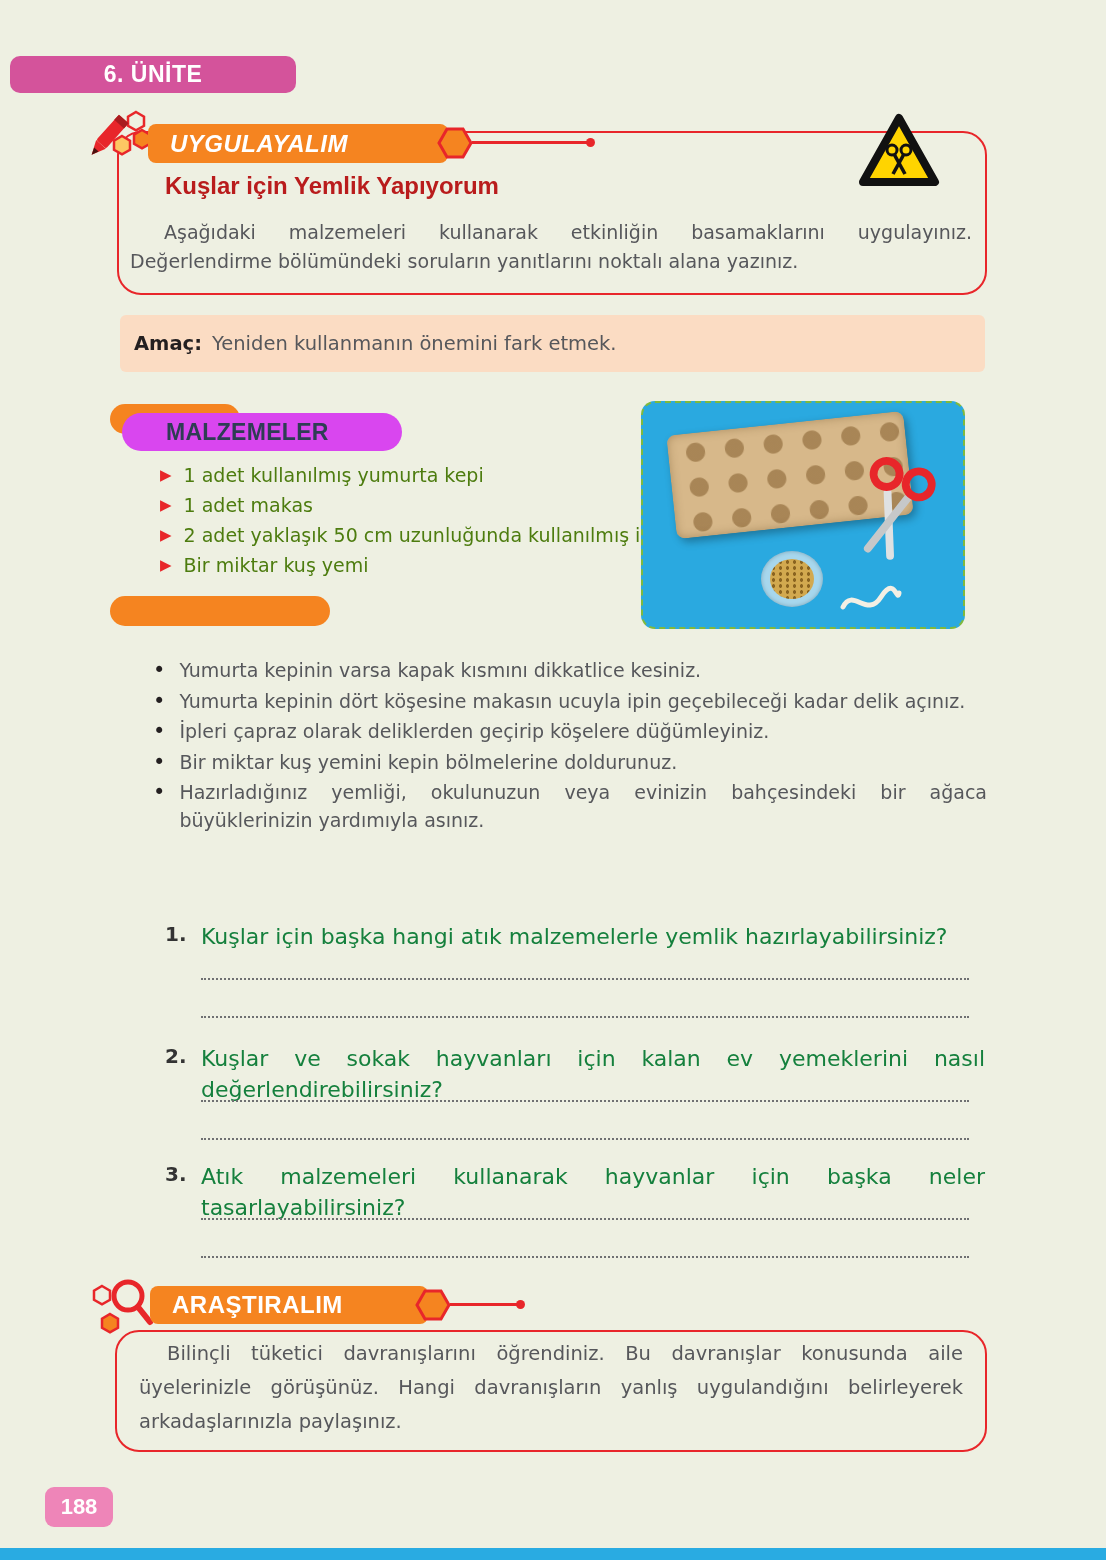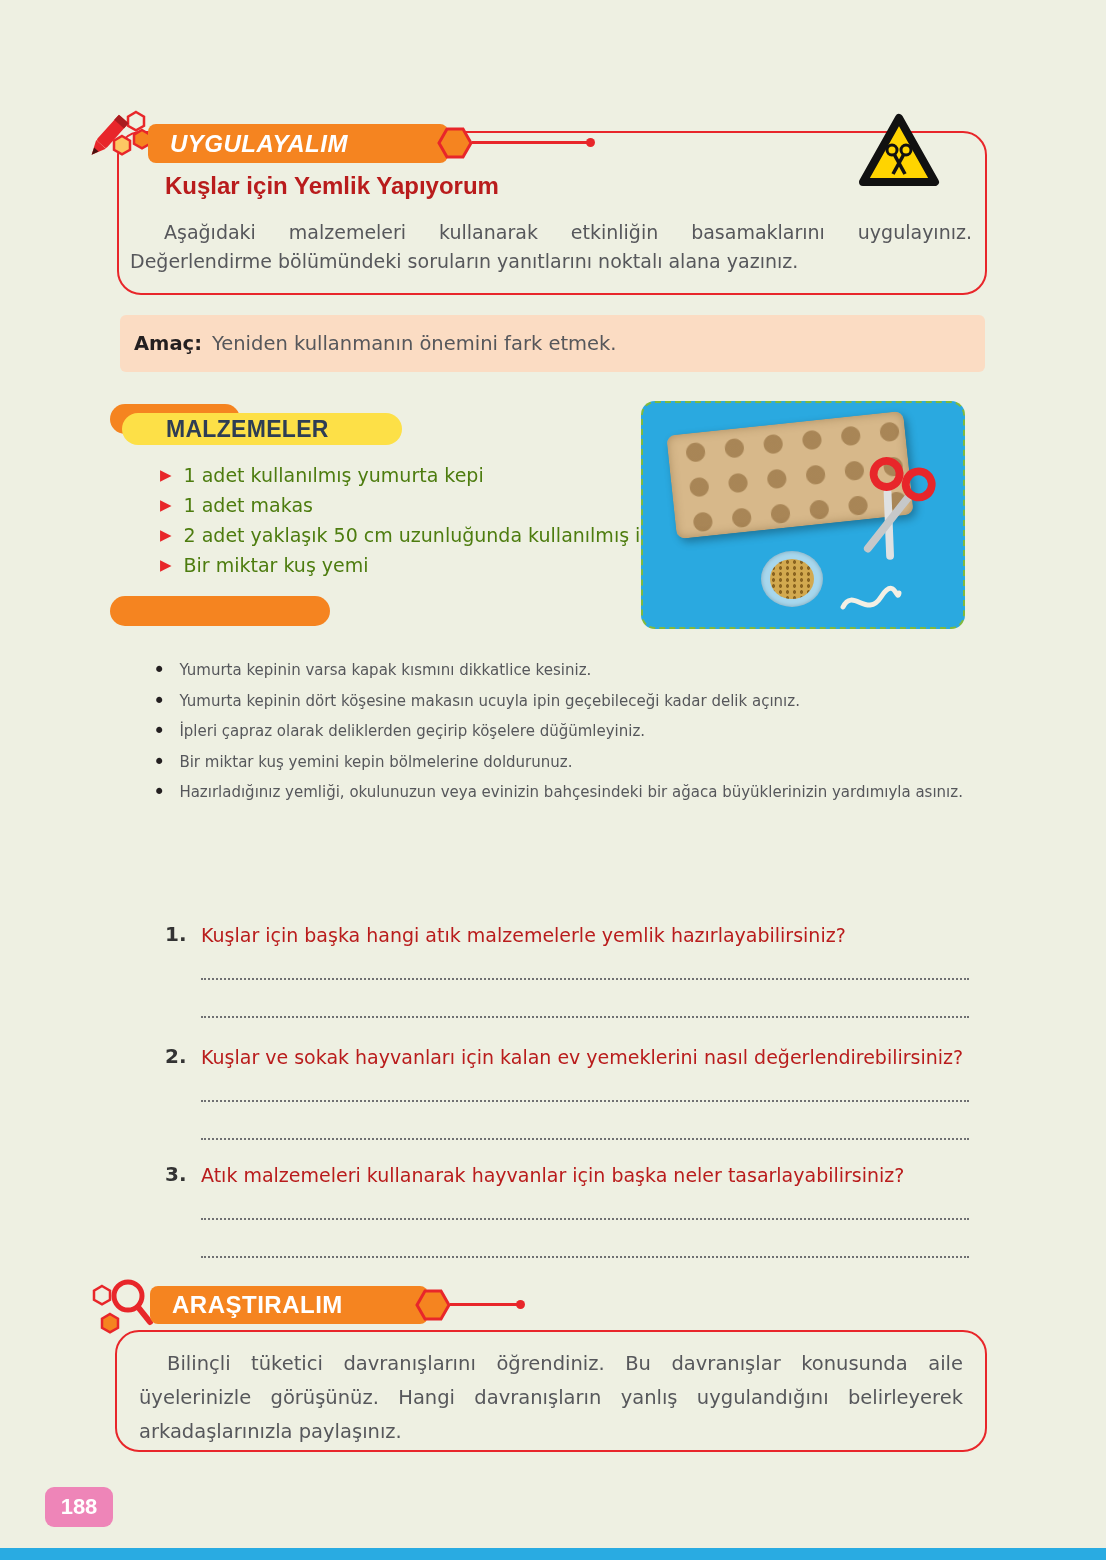--- a/index.html
+++ b/index.html
@@ -26,21 +26,21 @@
   }
   .connector { height:3px; background:#e8262a; }
   .connector-dot { width:9px; height:9px; border-radius:50%; background:#e8262a; }
 
   
   .sub-banner { position:absolute; height:48px; }
   .sub-banner .back {
     position:absolute; left:0; top:0; height:30px; background:#f58420; border-radius:15px;
   }
   .sub-banner .front {
-    position:absolute; left:12px; top:9px; height:32px; background:#fde047; border-radius:19px;
+    position:absolute; left:12px; top:9px; height:38px; background:#d946ef; border-radius:19px;
     display:flex; align-items:center; padding-left:44px; box-sizing:border-box;
     color:#2e3d54; font:bold 23px "Liberation Sans", sans-serif; letter-spacing:.3px;text-align:center;
   }
 
   
   .red-box { border:2.5px solid #e8262a; border-radius:24px; background:transparent; }
 
   .activity-title { color:#b91c1c; font:bold 24px "Liberation Sans", sans-serif; }
   .body-text { font-size:19px; line-height:1.55; color:#56575b; text-align:justify; }
 
@@ -79,50 +79,53 @@
     width:44px; height:40px; border-radius:50%;
     background-color:#d2a94f;
     background-image:radial-gradient(circle, #8a6420 0 1.5px, rgba(0,0,0,0) 2px);
     background-size:7px 6px;
   }
 
   
   .steps-list { left:153px; top:657px; width:834px; }
   .step-item { display:flex; align-items:flex-start; margin-bottom:3px; }
   .dot-bullet { color:#231f20; font-size:21px; line-height:27.5px; margin-right:14px; }
-  .step-item .txt { font-size:15px; line-height:27.5px; color:#56575b; text-align:justify; }
+  .step-item .txt { font-size:19px; line-height:27.5px; color:#56575b; text-align:justify; }
 
   
   .question-group { position:absolute; left:165px; width:820px; height:110px; }
   .q-row { display:flex; align-items:flex-start; }
   .q-no { font:bold 20px "DejaVu Sans", sans-serif; color:#333; width:36px; flex:0 0 36px; }
-  .q-text { font-size:19px; color:#b91c1c; line-height:1.4; text-align:justify; }
+  .q-text { font-size:22px; color:#15803d; line-height:1.4; text-align:justify; }
   .dotted-line { position:absolute; left:36px; width:768px; height:0; border-bottom:2px dotted #6f7072; }
   .dl1 { top:56px; } .dl2 { top:94px; }
 
   
   .research-box { left:115px; top:1330px; width:868px; height:118px; }
   .research-text {
-    position:absolute; left:22px; top:15px; width:824px;
+    position:absolute; left:22px; top:5px; width:824px;
     font-size:19.5px; line-height:1.75; color:#56575b; text-align:justify; text-indent:28px;
   }
 
   
   .page-badge {
     left:45px; top:1487px; width:68px; height:40px; background:#ee85b8; border-radius:9px;
     display:flex; align-items:center; justify-content:center;
     color:#fff; font:bold 22px "Liberation Sans", sans-serif;
   }
   .bottom-bar { left:0; top:1548px; width:1106px; height:12px; background:#29abe2; }
 </style>
 </head>
 <body>
 
 <div class="page">
 
+  <div class="abs unit-banner">
+    <span>6. ÜNİTE</span>
+  </div>
 
   <div class="abs red-box" style="left:117px; top:131px; width:866px; height:160px;"></div>
 
   <span class="abs" style="left:84px; top:108px;">
     <svg width="70" height="62" viewBox="0 0 70 62">
       <polygon points="52,4 60,8.6 60,17.8 52,22.4 44,17.8 44,8.6" fill="none" stroke="#e8262a" stroke-width="2.5"></polygon>
       <polygon points="58,22 66,26.6 66,35.8 58,40.4 50,35.8 50,26.6" fill="#f58420" stroke="#e8262a" stroke-width="2.5"></polygon>
       <polygon points="38,28 46,32.6 46,41.8 38,46.4 30,41.8 30,32.6" fill="#fdc763" stroke="#e8262a" stroke-width="2.5"></polygon>
       <g transform="rotate(42 22 30)">
         <rect x="16" y="4" width="13" height="34" rx="2" fill="#e8262a"></rect>

